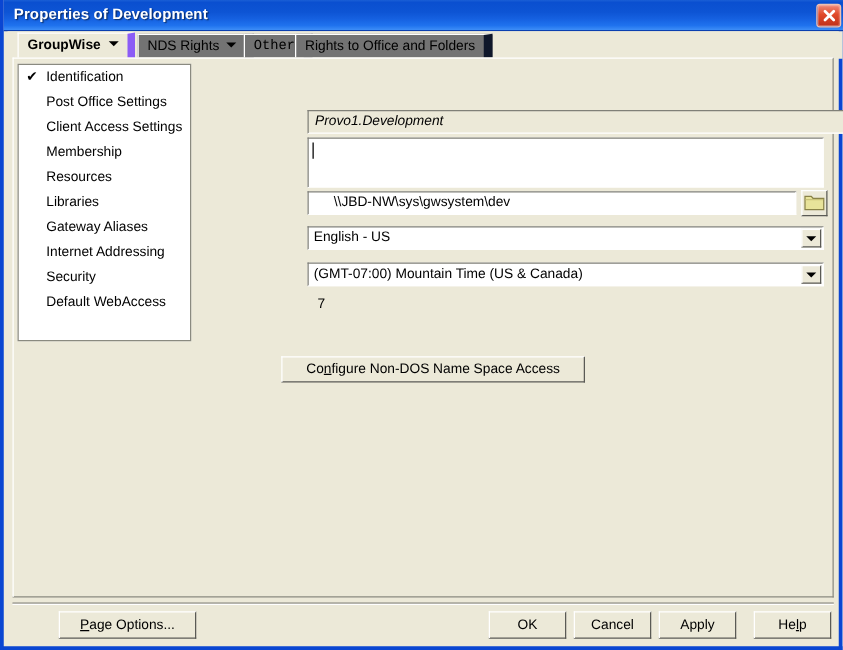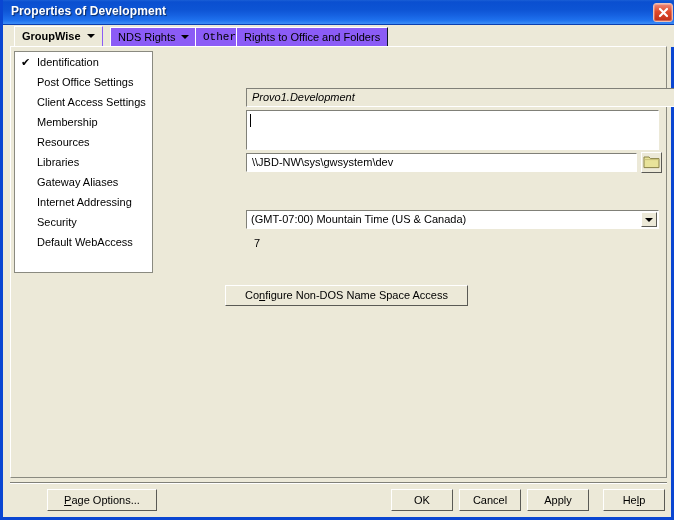--- a/index.html
+++ b/index.html
@@ -69,38 +69,38 @@
     left: 3px; top: 25px;
     width: 668px;
     height: 22px;
     background: #ece9d8;
   }
   .tab {
     position: absolute;
     top: 2px;
     height: 19px;
     box-sizing: border-box;
-    background: #8b5cf6;
+    background: #737373;
     border-left: 1px solid #ffffff;
     border-top: 1px solid #ffffff;
-    border-right: 1px solid #0f172a;
+    border-right: 7px solid #0f172a;
     border-bottom: none;
     padding: 0 7px;
     line-height: 18px;
     font-size: 11px;
     white-space: nowrap;
     cursor: pointer;
   }
   .tab.active {
     font-weight: bold;
     top: 1px;
     height: 21px;
     line-height: 19px;
     background: #ece9d8;
-    border-right: 1px solid #8b5cf6;
+    border-right: 6px solid #8b5cf6;
   }
   .tab .caret {
     display: inline-block;
     margin-left: 6px;
     width: 0; height: 0;
     border-left: 4px solid transparent;
     border-right: 4px solid transparent;
     border-top: 4px solid #000000;
     vertical-align: middle;
     position: relative;
@@ -183,21 +183,21 @@
     width: 1px; height: 13px;
     background: #000000;
   }
 
   #field-path {
     position: absolute;
     left: 235px; top: 106px;
     width: 391px; height: 19px;
     background: #ffffff;
     line-height: 17px;
-    padding-left: 5px;
+    padding-left: 20px;
     font-size: 11px;
     overflow: hidden;
     white-space: nowrap;
     cursor: text;
   }
   #btn-browse {
     position: absolute;
     left: 630px; top: 105px;
     width: 21px; height: 21px;
     box-sizing: border-box;
@@ -373,20 +373,26 @@
     <div id="field-path" class="sunken">\\JBD-NW\sys\gwsystem\dev</div>
     <div id="btn-browse">
       <span>
         <svg width="17" height="15" viewBox="0 0 17 15" style="position:absolute;left:1px;top:2px;">
           <path d="M1 2 h5 l1.4 1.6 H16 v9 H1 Z" fill="#e8e39a" stroke="#8a8348" stroke-width="1"></path>
           <path d="M1.5 4.6 H15.5" stroke="#c9c27a" stroke-width="1" fill="none"></path>
         </svg>
       </span>
     </div>
 
+    <div id="combo-lang" class="combo sunken">
+      <span class="combo-text">English - US</span>
+      <span class="combo-btn">
+        <span class="arrow"></span>
+      </span>
+    </div>
 
     <div id="combo-tz" class="combo sunken">
       <span class="combo-text">(GMT-07:00) Mountain Time (US &amp; Canada)</span>
       <span class="combo-btn">
         <span class="arrow"></span>
       </span>
     </div>
 
     <div id="label-seven">7</div>
 

